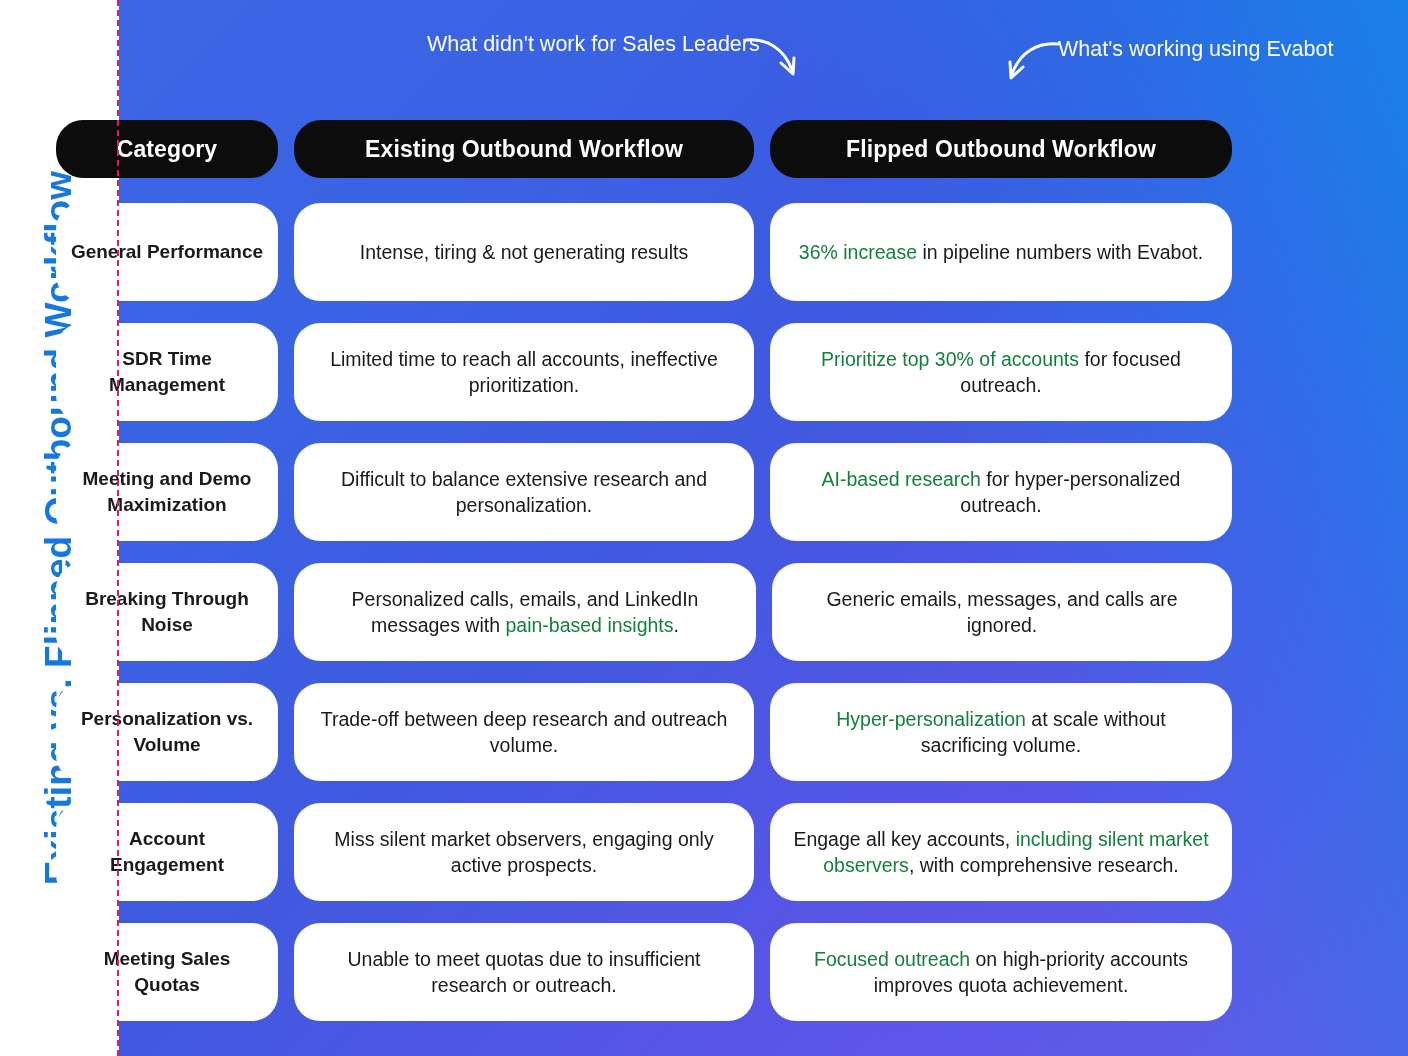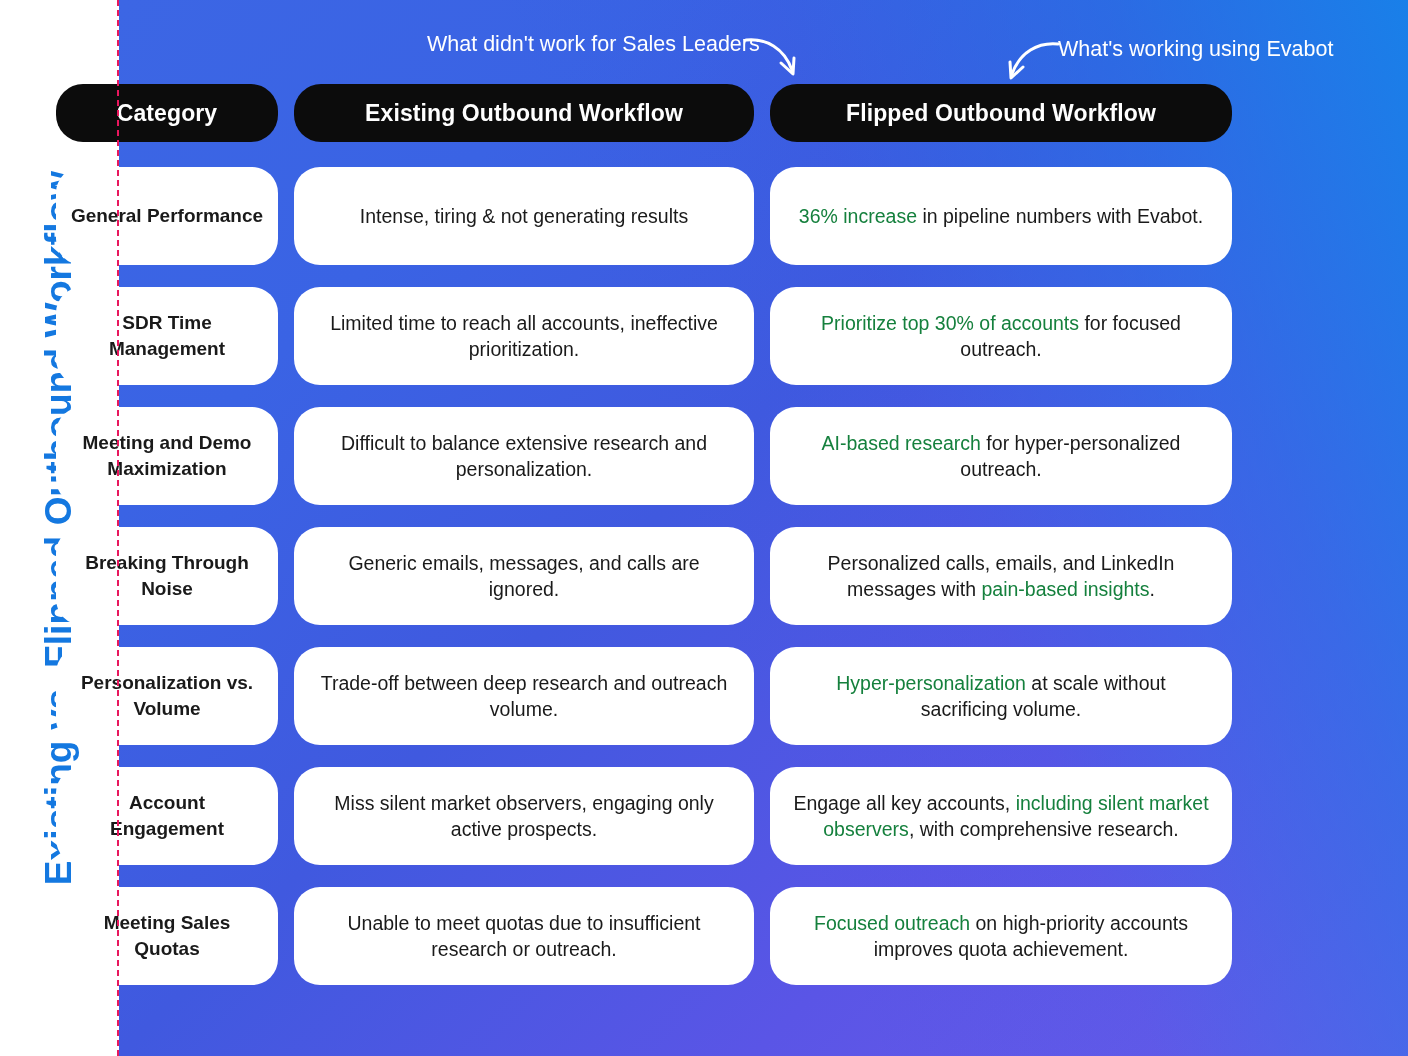--- a/index.html
+++ b/index.html
@@ -112,21 +112,21 @@
     top: 84px;
     width: 1176px;
     z-index: 3;
   }
 
   .row {
     display: flex;
     gap: 16px;
     margin-bottom: 22px;
   }
-  .row.header-row { margin-bottom: 25px; }
+  .row.header-row { margin-bottom: 25px; margin-top: 36px; }
 
   .cell {
     box-sizing: border-box;
     display: flex;
     align-items: center;
     justify-content: center;
     text-align: center;
     border-radius: 26px;
   }
   .col-cat  { width: 222px; }
@@ -216,24 +216,24 @@
         </div>
         <div class="row">
           <div class="cell bcell cat col-cat">Meeting and Demo Maximization</div>
           <div class="cell bcell txt col-exist">Difficult to balance extensive research and personalization.</div>
           <div class="cell bcell txt col-flip">
             <span><span class="hl">AI-based research</span><span> for hyper-personalized outreach.</span></span>
           </div>
         </div>
         <div class="row">
           <div class="cell bcell cat col-cat">Breaking Through Noise</div>
+          <div class="cell bcell txt col-flip">
+            <span><span>Personalized calls, emails, and LinkedIn messages with </span><span class="hl">pain-based insights</span><span>.</span></span>
+          </div>
           <div class="cell bcell txt col-exist">Generic emails, messages, and calls are ignored.</div>
-          <div class="cell bcell txt col-flip">
-            <span><span>Personalized calls, emails, and LinkedIn messages with </span><span class="hl">pain-based insights</span><span>.</span></span>
-          </div>
         </div>
         <div class="row">
           <div class="cell bcell cat col-cat">Personalization vs. Volume</div>
           <div class="cell bcell txt col-exist">Trade-off between deep research and outreach volume.</div>
           <div class="cell bcell txt col-flip">
             <span><span class="hl">Hyper-personalization</span><span> at scale without sacrificing volume.</span></span>
           </div>
         </div>
         <div class="row">
           <div class="cell bcell cat col-cat">Account Engagement</div>

